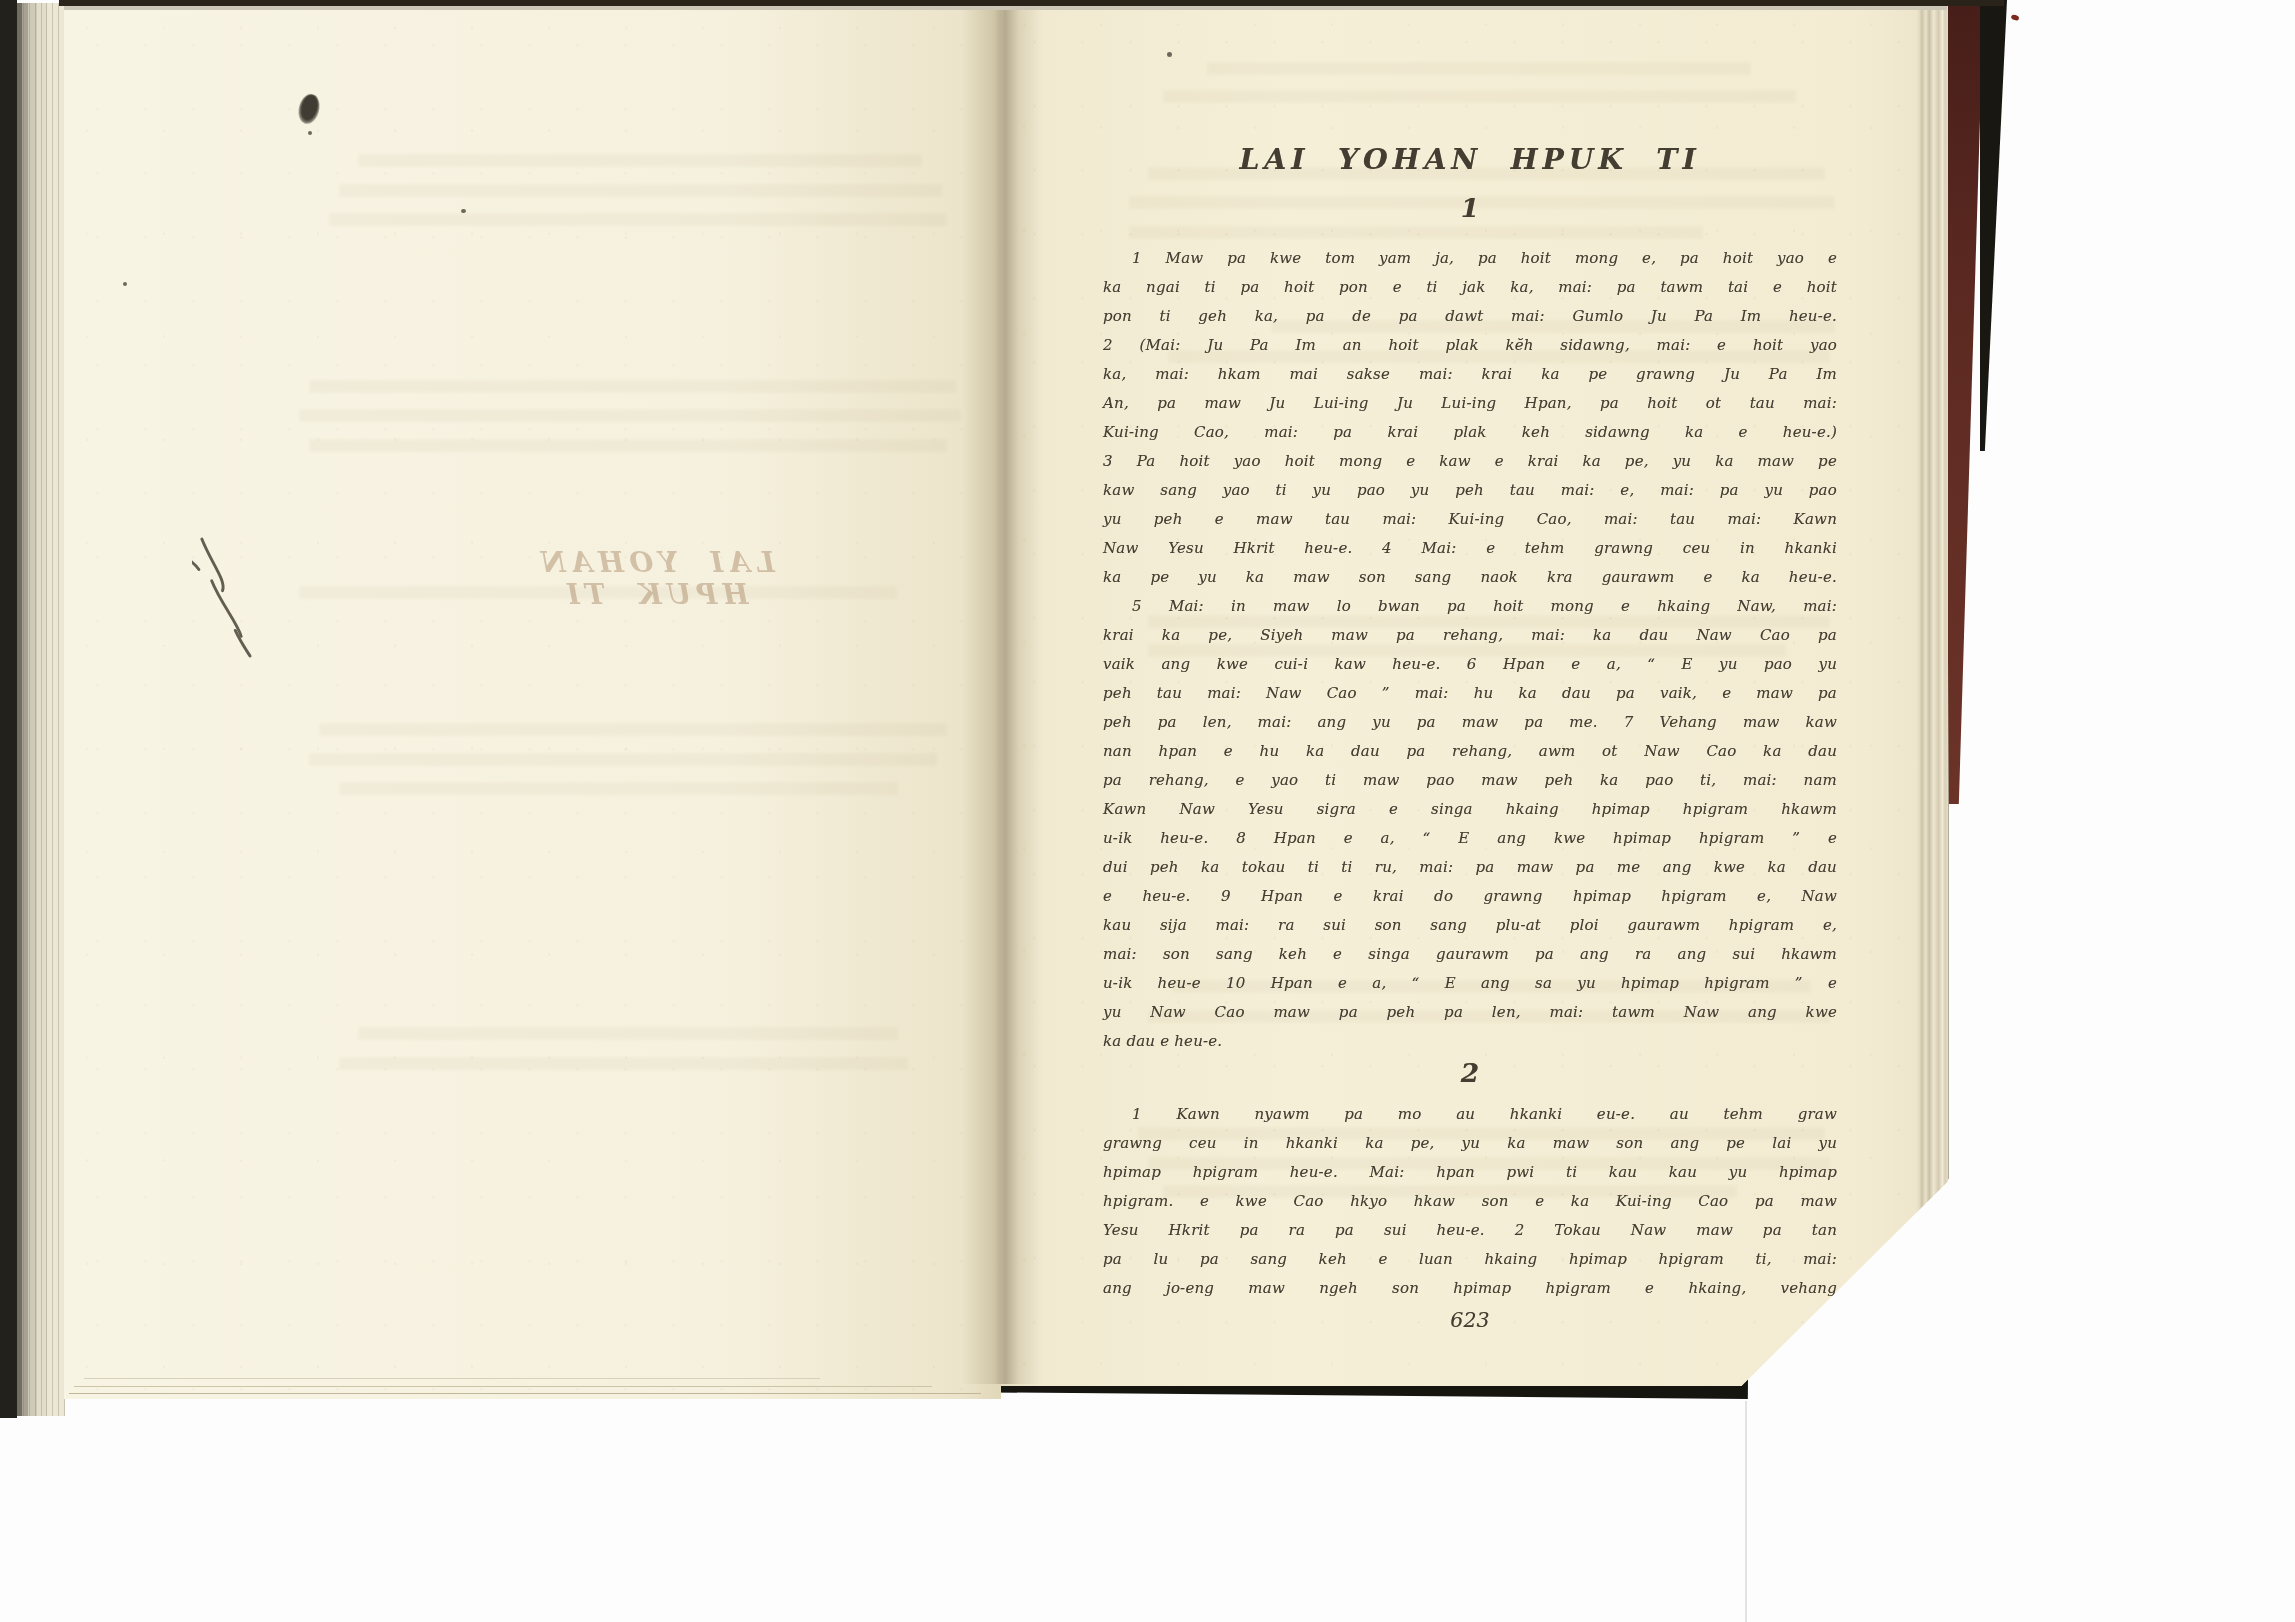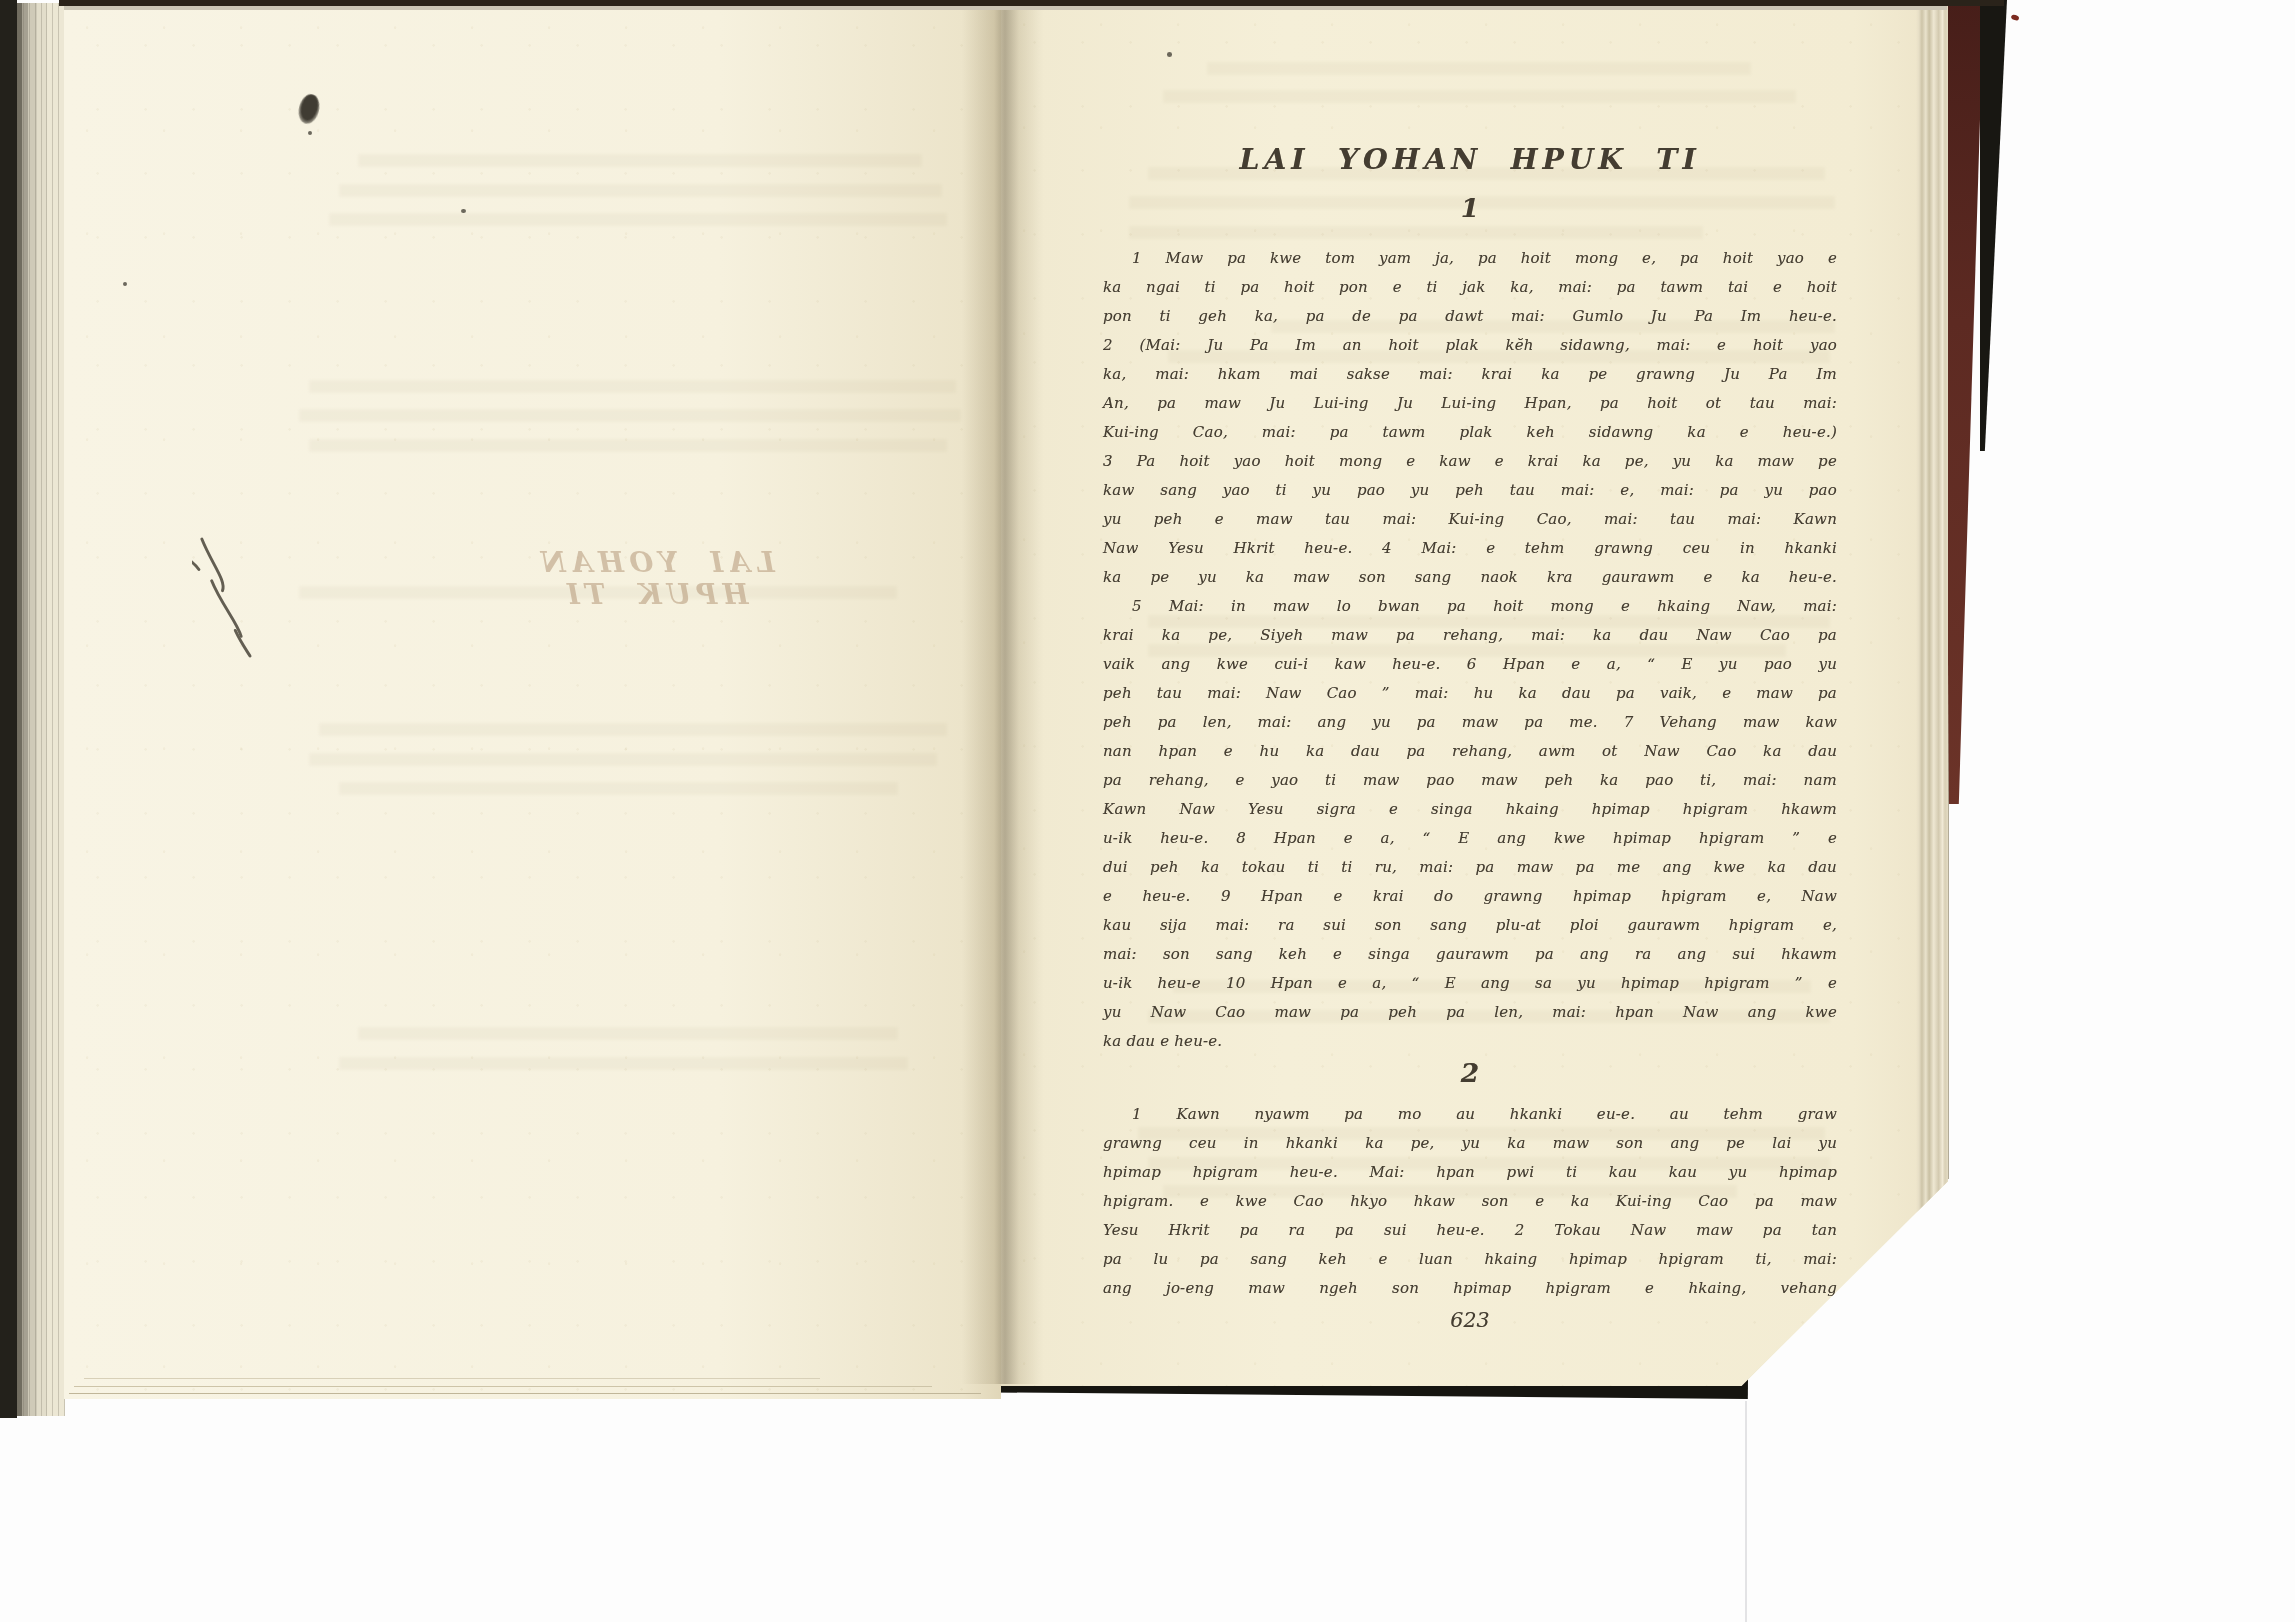--- a/index.html
+++ b/index.html
@@ -142,21 +142,21 @@
   <div class="abs text-column">
     <div class="abs page-title">LAI YOHAN HPUK TI</div>
     <div class="abs chap-num chap-1">1</div>
     <div class="abs para para-1">
         <div class="tline">1 Maw pa kwe tom yam ja, pa hoit mong e, pa hoit yao e</div>
         <div class="tline">ka ngai ti pa hoit pon e ti jak ka, mai: pa tawm tai e hoit</div>
         <div class="tline">pon ti geh ka, pa de pa dawt mai: Gumlo Ju Pa Im heu-e.</div>
         <div class="tline">2 (Mai: Ju Pa Im an hoit plak kĕh sidawng, mai: e hoit yao</div>
         <div class="tline">ka, mai: hkam mai sakse mai: krai ka pe grawng Ju Pa Im</div>
         <div class="tline">An, pa maw Ju Lui-ing Ju Lui-ing Hpan, pa hoit ot tau mai:</div>
-        <div class="tline">Kui-ing Cao, mai: pa tawm plak keh sidawng ka e heu-e.)</div>
+        <div class="tline">Kui-ing Cao, mai: pa krai plak keh sidawng ka e heu-e.)</div>
         <div class="tline">3 Pa hoit yao hoit mong e kaw e krai ka pe, yu ka maw pe</div>
         <div class="tline">kaw sang yao ti yu pao yu peh tau mai: e, mai: pa yu pao</div>
         <div class="tline">yu peh e maw tau mai: Kui-ing Cao, mai: tau mai: Kawn</div>
         <div class="tline">Naw Yesu Hkrit heu-e. 4 Mai: e tehm grawng ceu in hkanki</div>
         <div class="tline">ka pe yu ka maw son sang naok kra gaurawm e ka heu-e.</div>
       </div>
     <div class="abs para para-2">
         <div class="tline">5 Mai: in maw lo bwan pa hoit mong e hkaing Naw, mai:</div>
         <div class="tline">krai ka pe, Siyeh maw pa rehang, mai: ka dau Naw Cao pa</div>
         <div class="tline">vaik ang kwe cui-i kaw heu-e. 6 Hpan e a, “ E yu pao yu</div>
@@ -164,21 +164,21 @@
         <div class="tline">peh pa len, mai: ang yu pa maw pa me. 7 Vehang maw kaw</div>
         <div class="tline">nan hpan e hu ka dau pa rehang, awm ot Naw Cao ka dau</div>
         <div class="tline">pa rehang, e yao ti maw pao maw peh ka pao ti, mai: nam</div>
         <div class="tline">Kawn Naw Yesu sigra e singa hkaing hpimap hpigram hkawm</div>
         <div class="tline">u-ik heu-e. 8 Hpan e a, “ E ang kwe hpimap hpigram ” e</div>
         <div class="tline">dui peh ka tokau ti ti ru, mai: pa maw pa me ang kwe ka dau</div>
         <div class="tline">e heu-e. 9 Hpan e krai do grawng hpimap hpigram e, Naw</div>
         <div class="tline">kau sija mai: ra sui son sang plu-at ploi gaurawm hpigram e,</div>
         <div class="tline">mai: son sang keh e singa gaurawm pa ang ra ang sui hkawm</div>
         <div class="tline">u-ik heu-e 10 Hpan e a, “ E ang sa yu hpimap hpigram ” e</div>
-        <div class="tline">yu Naw Cao maw pa peh pa len, mai: hpan Naw ang kwe</div>
+        <div class="tline">yu Naw Cao maw pa peh pa len, mai: tawm Naw ang kwe</div>
         <div class="tline flush">ka dau e heu-e.</div>
       </div>
     <div class="abs chap-num chap-2">2</div>
     <div class="abs para para-3">
         <div class="tline">1 Kawn nyawm pa mo au hkanki eu-e. au tehm graw</div>
         <div class="tline">grawng ceu in hkanki ka pe, yu ka maw son ang pe lai yu</div>
         <div class="tline">hpimap hpigram heu-e. Mai: hpan pwi ti kau kau yu hpimap</div>
         <div class="tline">hpigram. e kwe Cao hkyo hkaw son e ka Kui-ing Cao pa maw</div>
         <div class="tline">Yesu Hkrit pa ra pa sui heu-e. 2 Tokau Naw maw pa tan</div>
         <div class="tline">pa lu pa sang keh e luan hkaing hpimap hpigram ti, mai:</div>

